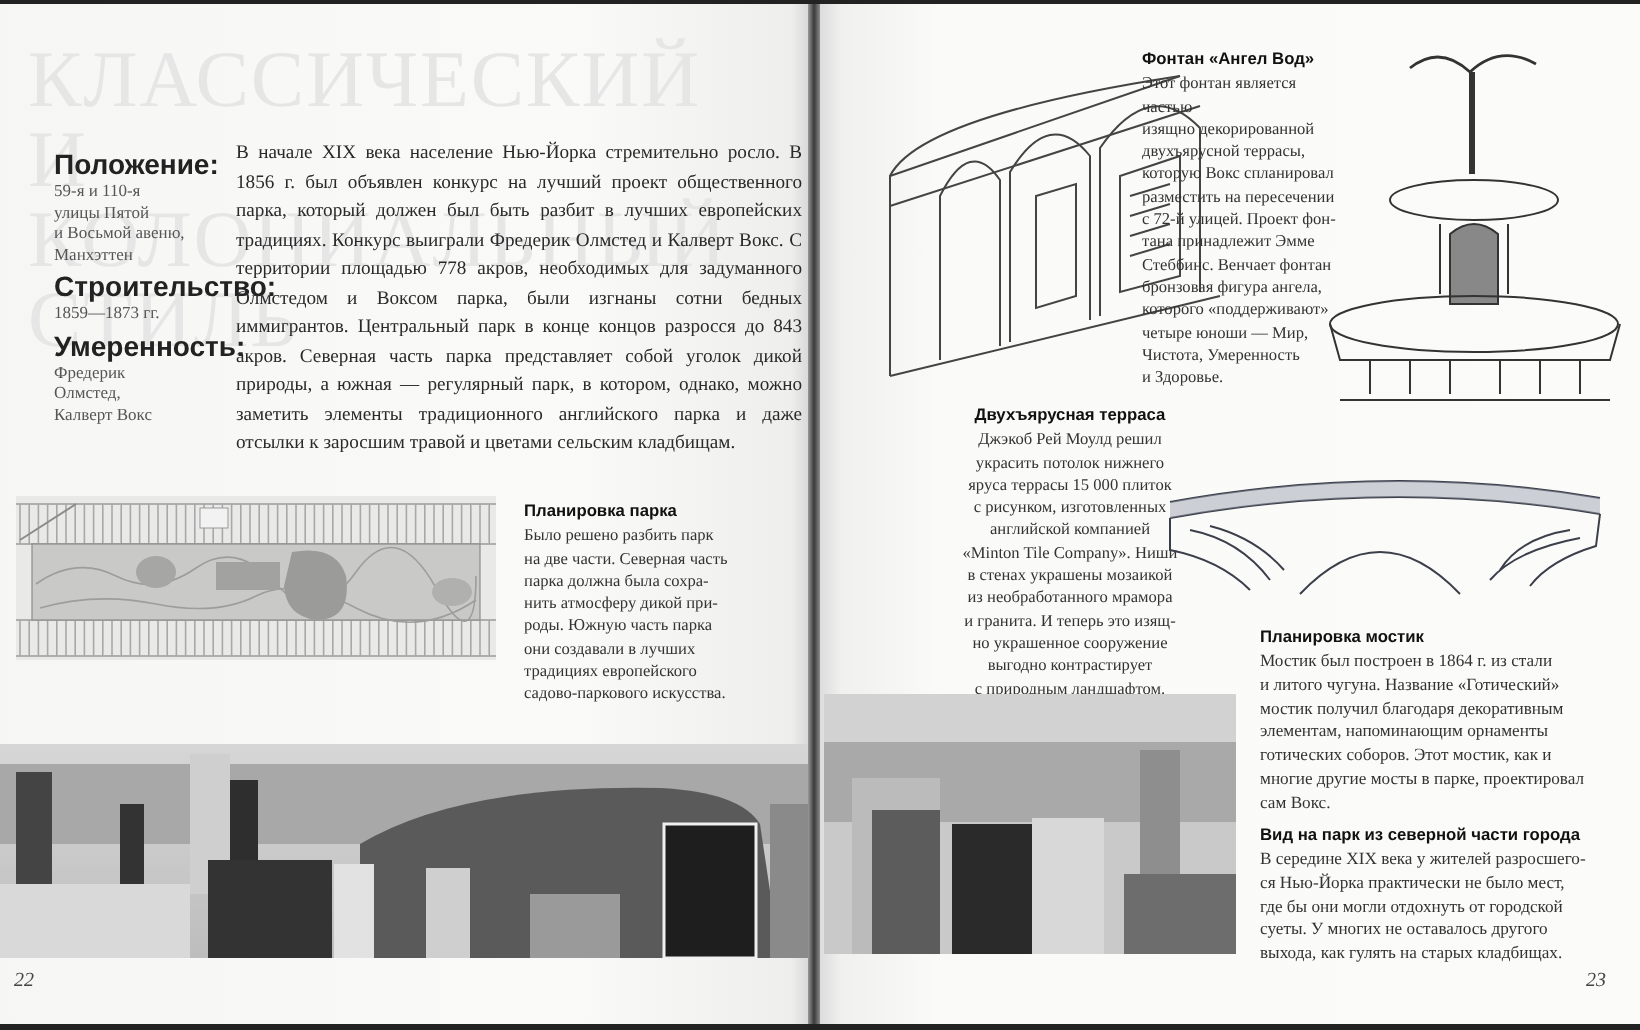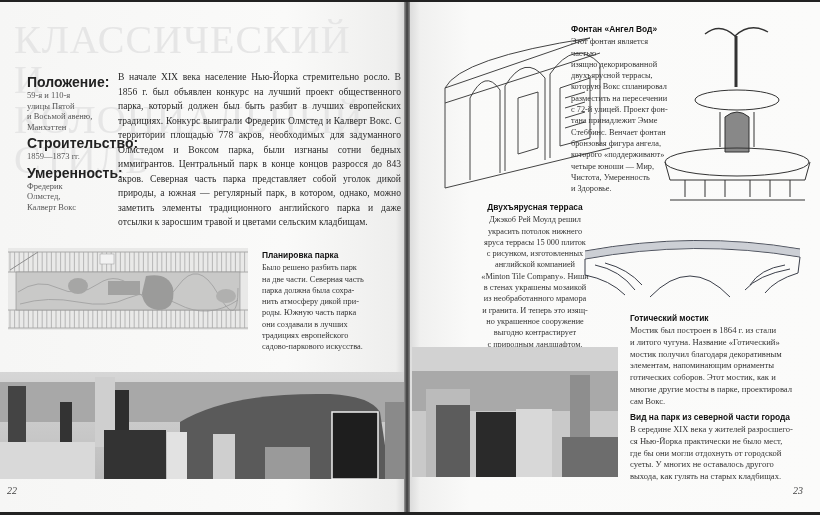--- a/index.html
+++ b/index.html
@@ -306,21 +306,21 @@
       <path d="M5 24 Q115 4 220 22"></path>
       <path d="M5 24 L5 40 Q30 45 45 60"></path>
       <path d="M220 22 L218 38 Q195 45 185 58"></path>
       <path d="M70 62 Q110 20 150 62"></path>
       <path d="M15 30 Q40 35 55 55 M25 28 Q48 34 62 50 M170 50 Q180 34 205 30 M165 55 Q178 40 210 34"></path>
     </g>
     <path d="M5 16 Q115 -4 220 14 L220 22 Q115 4 5 24 Z" fill="#9da3b0" opacity="0.5"></path>
   </svg>
 
   <div class="caption cap-bridge">
-    <div class="cap-title">Готический мостик</div>
+    <div class="cap-title">Планировка мостик</div>
     <div class="cap-text">Мостик был построен в 1864 г. из стали
 и литого чугуна. Название «Готический»
 мостик получил благодаря декоративным
 элементам, напоминающим орнаменты
 готических соборов. Этот мостик, как и
 многие другие мосты в парке, проектировал
 сам Вокс.</div>
   </div>
 
   <svg class="photo-right" viewBox="0 0 206 130">

